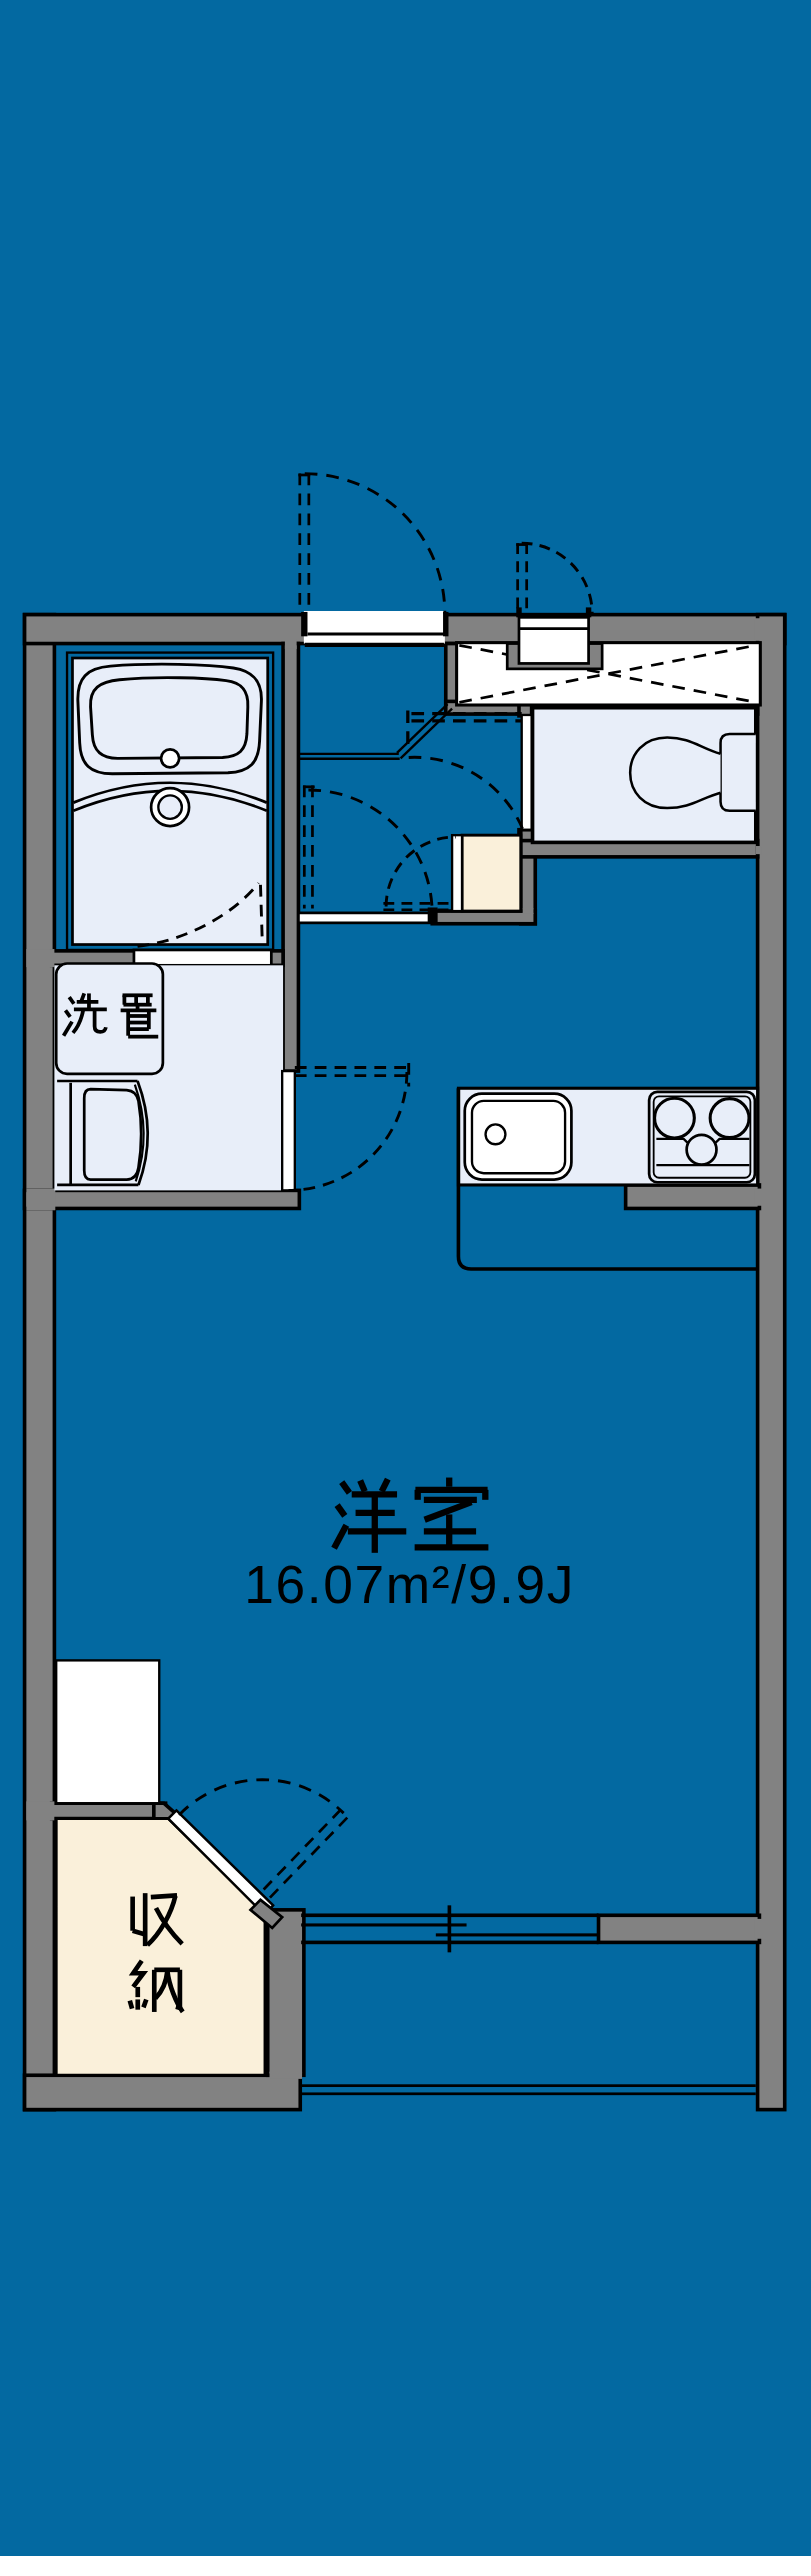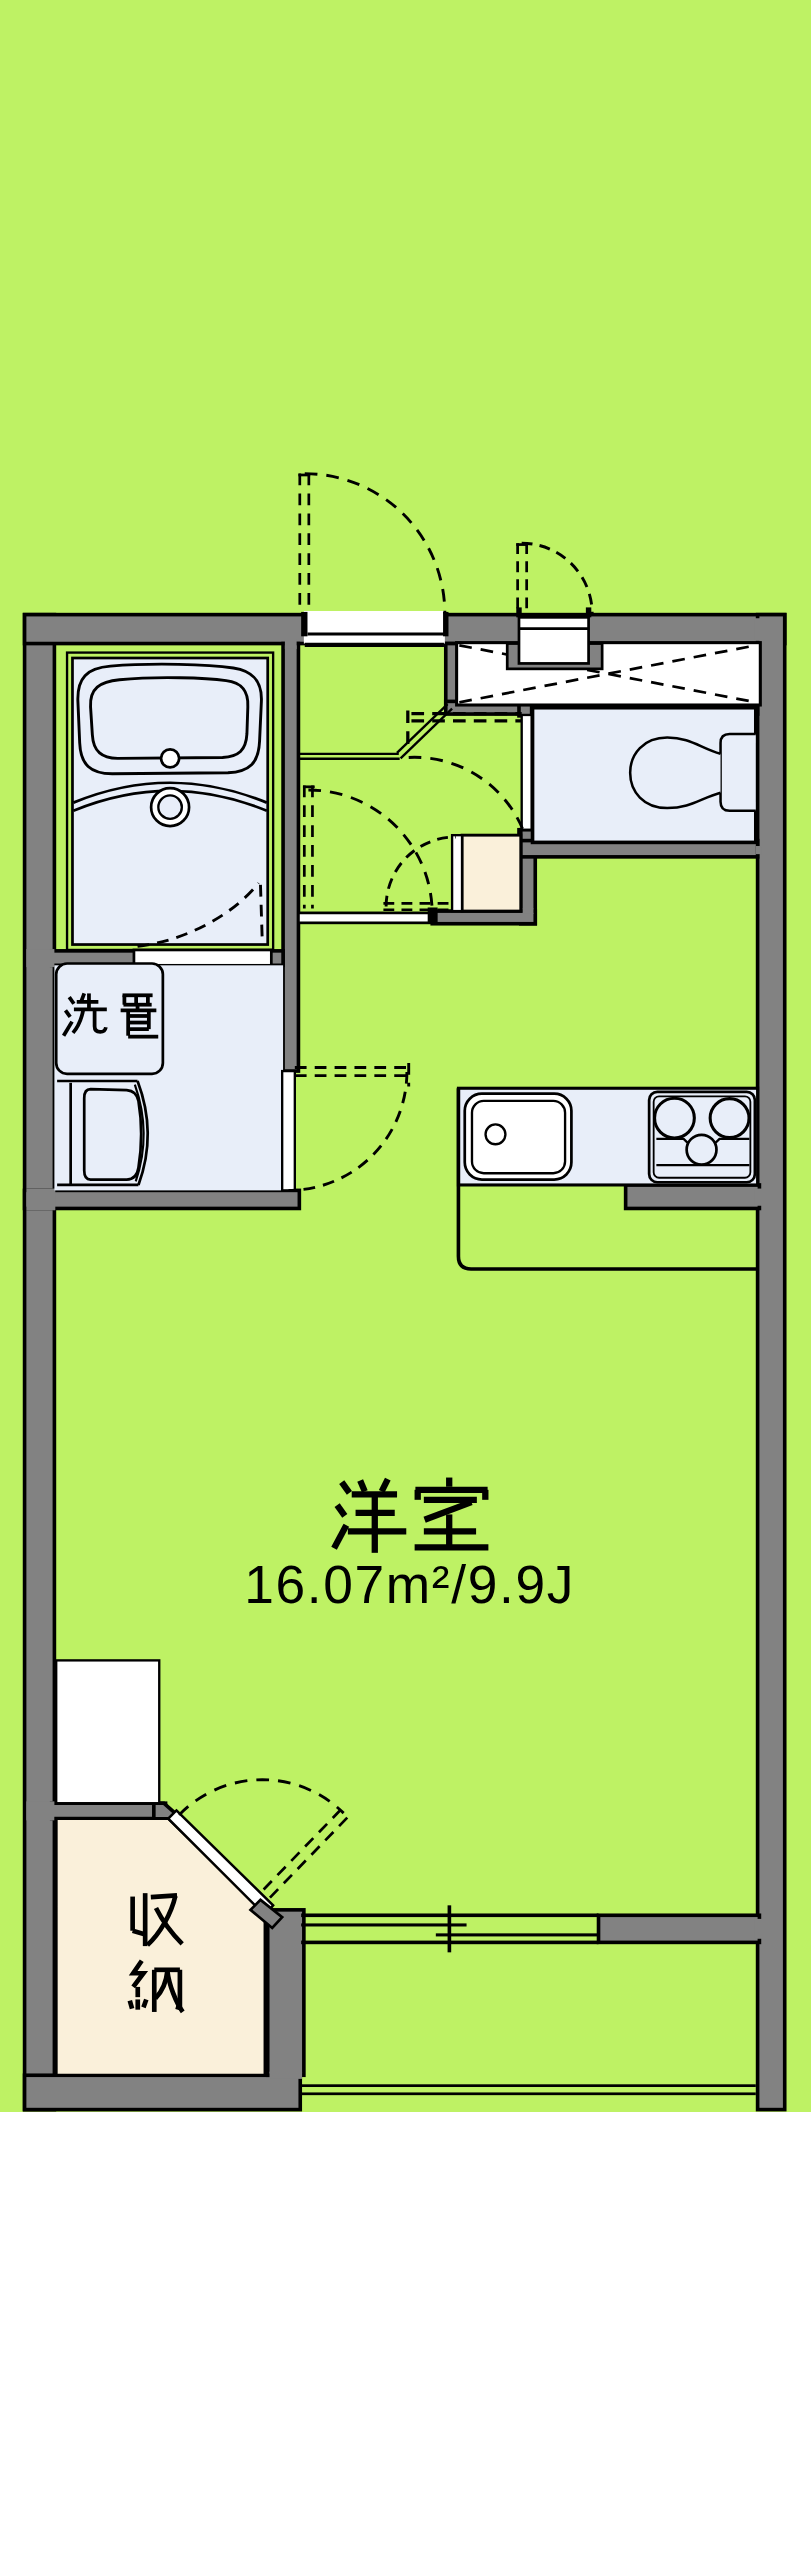--- a/index.html
+++ b/index.html
@@ -1,16 +1,16 @@
 <!DOCTYPE html>
 <html style="font-size:14.5px"><head>
 <meta charset="utf-8">
 <style>
 html,body{margin:0;padding:0;background:#ffffff;}
-#plan{position:relative;width:812px;height:2112px;background:#bef264;overflow:hidden;}
+#plan{position:relative;width:812px;height:2556px;background:#0369a1;overflow:hidden;}
 svg{position:absolute;top:0;left:0;display:block;}
 text{font-family:"Liberation Sans",sans-serif;fill:#000000;}
 </style>
 </head>
 <body>
 
 <div id="plan">
 <svg width="812" height="2576" viewBox="0 0 898 2850">
 <g stroke="#000" stroke-width="4" fill="#828282">
 

